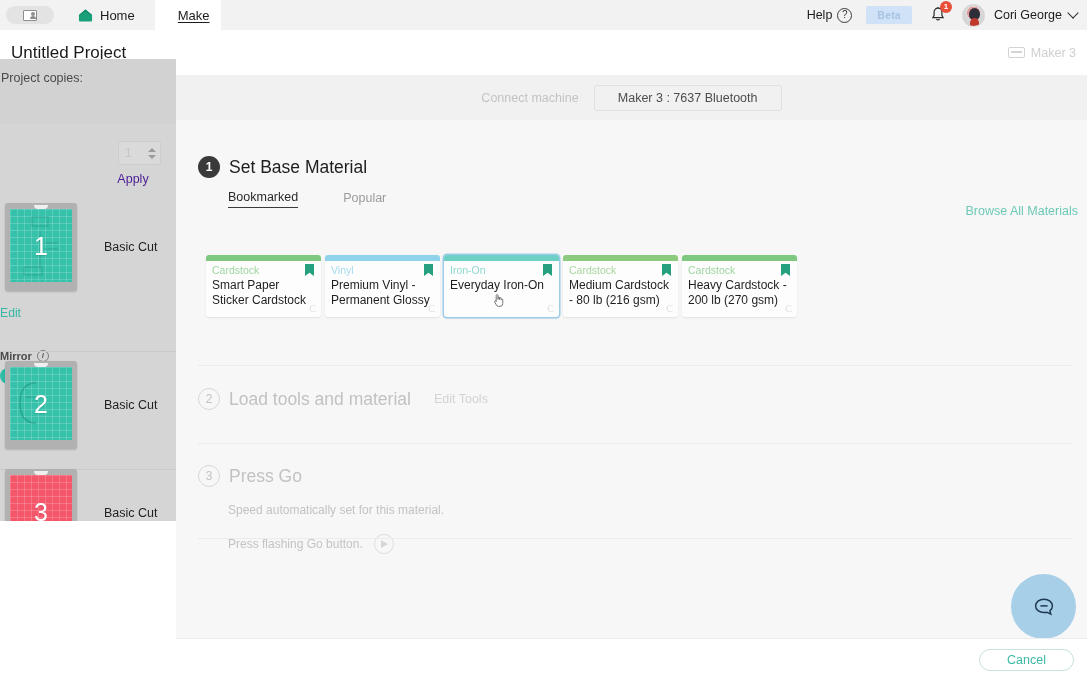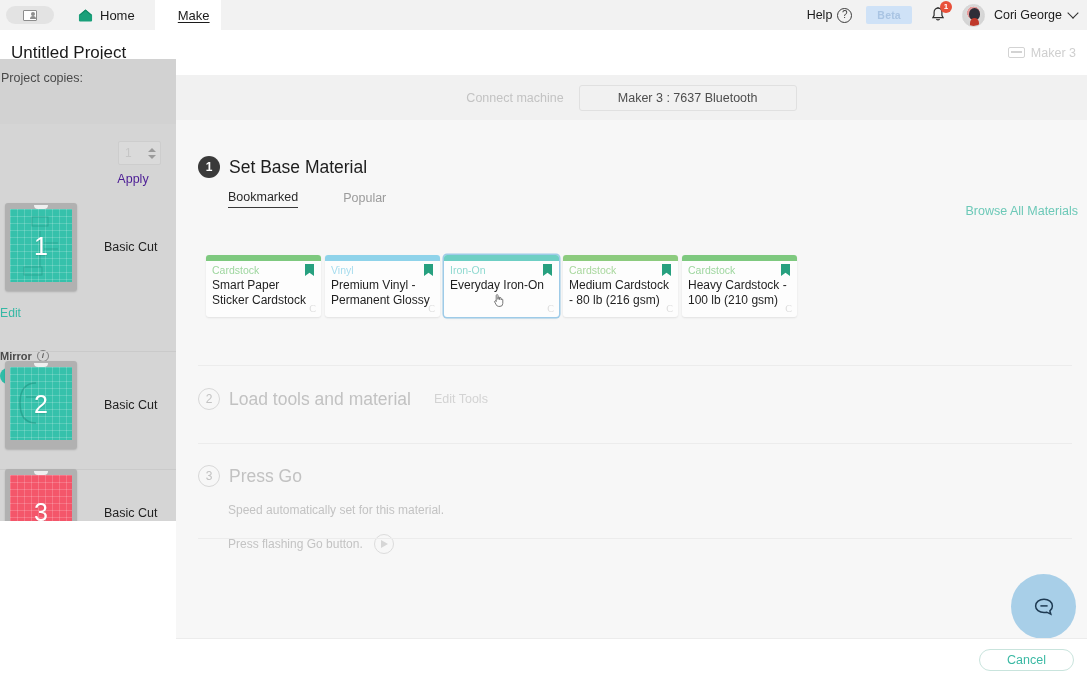--- a/index.html
+++ b/index.html
@@ -140,21 +140,21 @@
   .sb-divider { position:absolute; left:0; width:176px; height:1px; background:#cacaca;}
 
   
   #main { position:absolute; left:176px; top:75px; width:911px; height:605px; background:#f7f7f7;}
   #connect-bar {
     position:absolute; left:0; top:0; width:911px; height:45px;
     background:#f1f1f1; display:flex; align-items:center; justify-content:center;
   }
   #connect-label { font-size:12.5px; color:#c3c3c3; margin-right:15px;}
   #machine-select {
-    width:218px; height:26px; border:1px solid #e0e0e0; border-radius:3px;
+    width:188px; height:26px; border:1px solid #e0e0e0; border-radius:3px;
     background:#f1f1f1; display:flex;align-items:center;justify-content:center;
     font-size:12.5px; color:#4d4d4d; cursor:pointer;
   }
 
   #content { position:absolute; left:0; top:45px; width:911px; height:560px; background:#f7f7f7;}
 
   
   #step1 { position:absolute; left:22px; top:36px; width:880px;}
   .step-head { display:flex; align-items:center; gap:9px;}
   .step-badge {
@@ -423,21 +423,21 @@
         <div class="mcard-cat" style="color:#a8d79d">Cardstock</div>
         <div class="bookmark"></div>
         <div class="mcard-name">Medium Cardstock - 80 lb (216 gsm)</div>
         <div class="c-logo">C</div>
       </div>
 
       <div class="mcard">
         <div class="mcard-bar" style="background:#7ec97f"></div>
         <div class="mcard-cat" style="color:#9ed69f">Cardstock</div>
         <div class="bookmark"></div>
-        <div class="mcard-name">Heavy Cardstock - 100 lb (210 gsm)</div>
+        <div class="mcard-name">Heavy Cardstock - 200 lb (270 gsm)</div>
         <div class="c-logo">C</div>
       </div>
     </div>
 
     <div id="row-div-1"></div>
 
     <div id="step2">
       <div class="step-head">
         <span class="step-badge inactive">2</span>
         <span class="step-title dim">Load tools and material</span>

